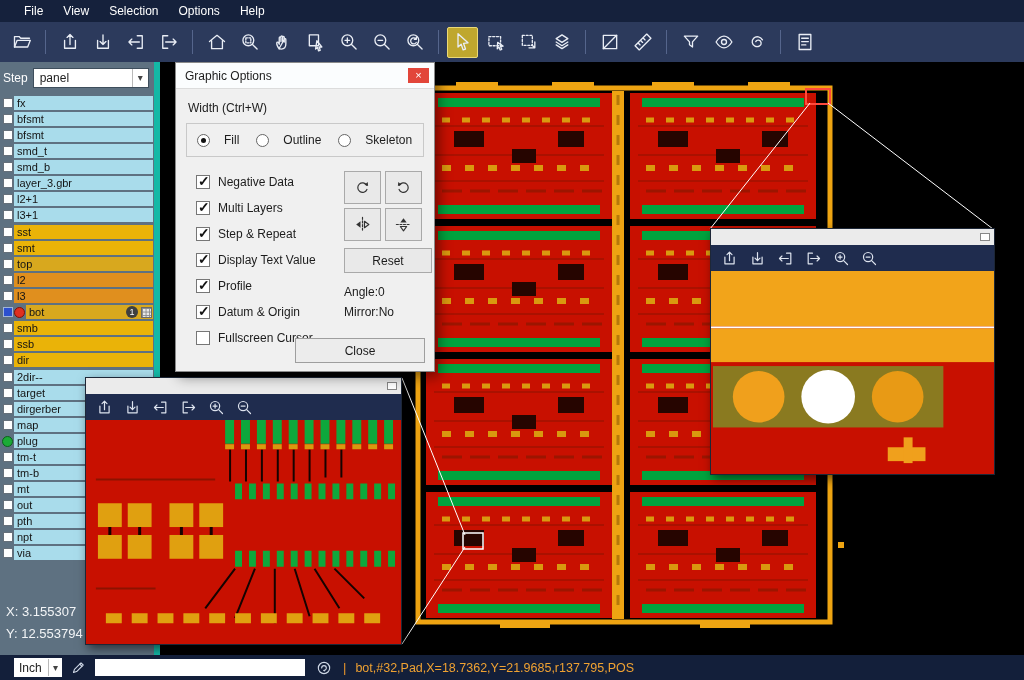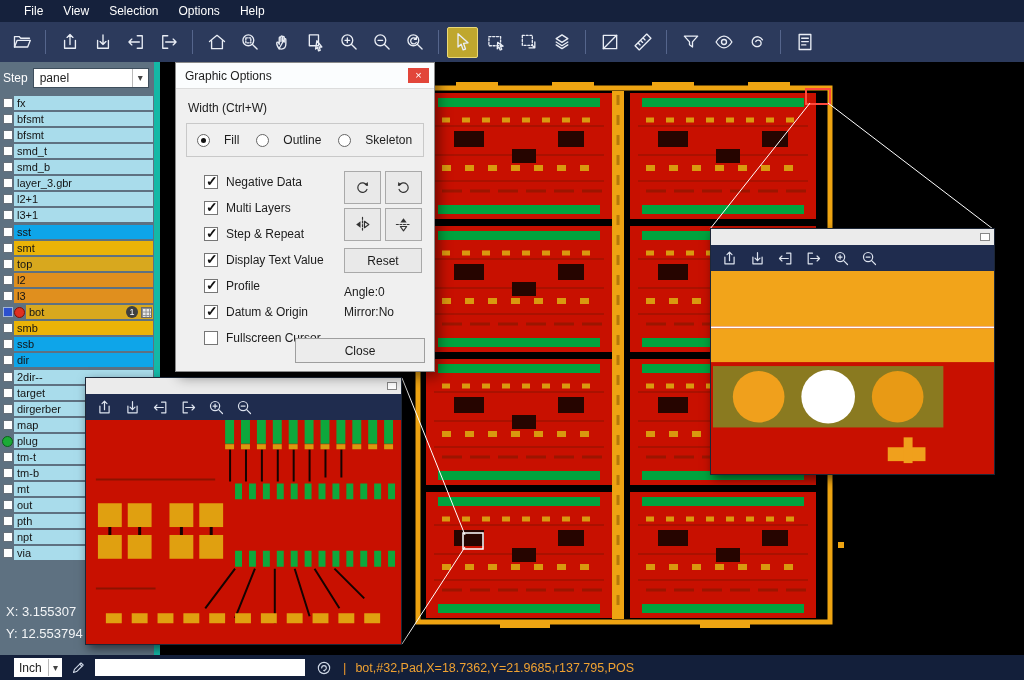--- a/index.html
+++ b/index.html
@@ -25,21 +25,21 @@
   .combo-arrow{margin-left:auto;border-left:1px solid #b9b9b9;width:16px;text-align:center;font-size:10px;color:#444;line-height:18px}
   .layerlist{position:absolute;top:34px;left:1px;width:152px}
   .lrow{display:flex;align-items:center;height:14px;margin-bottom:2px}
   .lrow.gap{margin-top:3px}
   .lind{width:13px;display:flex;align-items:center;justify-content:center;flex:none}
   .lcb{width:10px;height:10px;background:#fff;border:1px solid #66707a}
   .sel-sq{width:10px;height:10px;background:#2b50d0;border:1px solid #9fb4d8}
   .reddot{width:11px;height:11px;border-radius:50%;background:#e03020;border:1px solid #7d1106;margin-right:1px;flex:none}
   .greendot{width:11px;height:11px;border-radius:50%;background:#1cab37;border:1px solid #0b5f1c}
   .lname{flex:1;height:14px;font-size:11px;line-height:14px;padding-left:3px;color:#141414;position:relative;white-space:nowrap;overflow:hidden}
-  .lc-blue{background:#a9dceb}.lc-white{background:#0ea5e9}.lc-green{background:#eab308}.lc-yellow{background:#d8a81e}.lc-orange{background:#e08f1e}
+  .lc-blue{background:#a9dceb}.lc-white{background:#eab308}.lc-green{background:#eab308}.lc-yellow{background:#d8a81e}.lc-orange{background:#e08f1e}
   .badge{position:absolute;right:15px;top:1px;width:12px;height:12px;background:#3f3f3f;color:#fff;border-radius:50%;font-size:9px;line-height:12px;text-align:center}
   .gridic{position:absolute;right:1px;top:2px;width:11px;height:11px;border:1px solid #6b6b6b;background-color:#e9e9e9;background-image:linear-gradient(#8a8a8a 1px,transparent 1px),linear-gradient(90deg,#8a8a8a 1px,transparent 1px);background-size:3.6px 3.6px}
   .coords{position:absolute;left:6px;bottom:10px;color:#f3f5f7;font-size:13px;line-height:22px}
 
   
   .canvas{position:absolute;left:160px;top:62px;width:864px;height:593px;background:#000;z-index:0}
   .pcbsvg{display:block}
 
   
   .magwin{position:absolute;border:1px solid #1d2737;box-shadow:3px 4px 10px rgba(0,0,0,.55);z-index:3;display:flex;flex-direction:column;background:#1f2c4e}
@@ -54,29 +54,29 @@
   
   .dialog{position:absolute;left:175px;top:62px;width:260px;height:310px;background:#f0f0f0;border:1px solid #8a8a8a;box-shadow:4px 5px 12px rgba(0,0,0,.45);z-index:5}
   .dlg-title{height:26px;background:#fbfdfe;border-bottom:1px solid #dcdcdc;display:flex;align-items:center;padding:0 5px 0 9px;font-size:12px;color:#1c1c1c}
   .dlg-close{margin-left:auto;width:21px;height:15px;background:#e2463a;color:#fff;font-size:11px;line-height:15px;text-align:center;cursor:default}
   .dlg-body{position:relative;height:282px;font-size:12px;color:#1c1c1c}
   .dlg-widthlabel{position:absolute;left:12px;top:12px}
   .dlg-radios{position:absolute;left:10px;top:34px;right:10px;height:34px;border:1px solid #c9c9c9;display:flex;align-items:center;gap:17px;padding-left:10px}
   .ritem{display:flex;align-items:center;gap:14px}
   .radio{width:13px;height:13px;border:1px solid #666;border-radius:50%;background:#fff;position:relative;flex:none}
   .ritem[data-state="checked"] .radio::after{content:"";position:absolute;left:3px;top:3px;width:5px;height:5px;border-radius:50%;background:#111}
-  .dlg-checks{position:absolute;left:28px;top:80px;width:152px}
+  .dlg-checks{position:absolute;left:20px;top:80px;width:152px}
   .chk{display:flex;align-items:center;gap:8px;height:26px}
   .cb{width:14px;height:14px;border:1px solid #767676;background:#fff;position:relative;flex:none}
   .chk[data-state="checked"] .cb::after{content:"✓";position:absolute;left:1px;top:-3px;font-size:14px;font-weight:bold;color:#121212}
   .dlg-right{position:absolute;left:168px;top:82px;width:82px}
   .xfgrid{display:grid;grid-template-columns:37px 37px;grid-auto-rows:33px;gap:4px}
   .xfbtn{background:#e9e9e9;border:1px solid #a9a9a9;display:flex;align-items:center;justify-content:center;color:#333;padding:0}
   .dicon{width:19px;height:19px;fill:none;stroke:currentColor;stroke-width:1.5;stroke-linecap:round;stroke-linejoin:round}
-  .resetbtn{margin-top:7px;width:78px;height:25px;background:#e9e9e9;border:1px solid #a9a9a9;font-size:12px;color:#1c1c1c;font-family:inherit}
+  .resetbtn{margin-top:7px;width:88px;height:25px;background:#e9e9e9;border:1px solid #a9a9a9;font-size:12px;color:#1c1c1c;font-family:inherit}
   .angletxt{margin-top:12px}
   .mirrortxt{margin-top:6px}
   .closebtn{position:absolute;right:9px;bottom:8px;width:130px;height:25px;background:#ececec;border:1px solid #9e9e9e;font-size:12px;color:#1c1c1c;font-family:inherit}
 
   
   .statusbar{position:absolute;left:0;right:0;bottom:0;height:25px;background:#131f3a;display:flex;align-items:center;z-index:8}
   .unit-combo{margin-left:14px;width:48px;height:19px;background:#fff;display:flex;align-items:center;font-size:12px;color:#222;padding-left:5px;flex:none}
   .unit-combo .combo-arrow{width:14px;line-height:17px}
   .pen{color:#cfd8e6;margin:0 9px;display:flex}
   .pen .micon{width:15px;height:15px}

